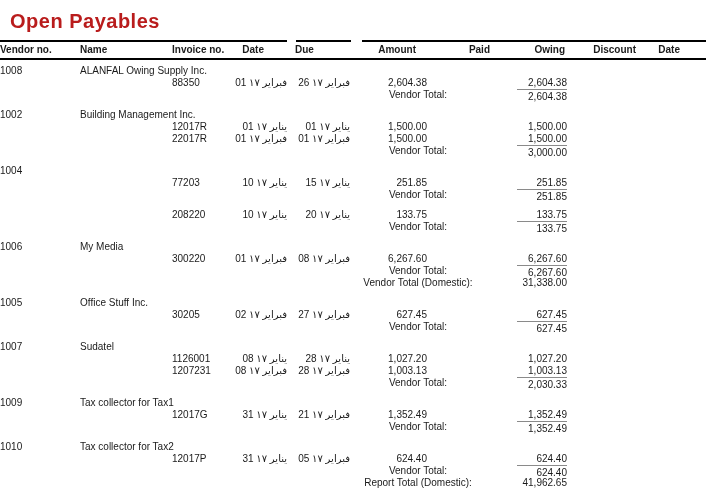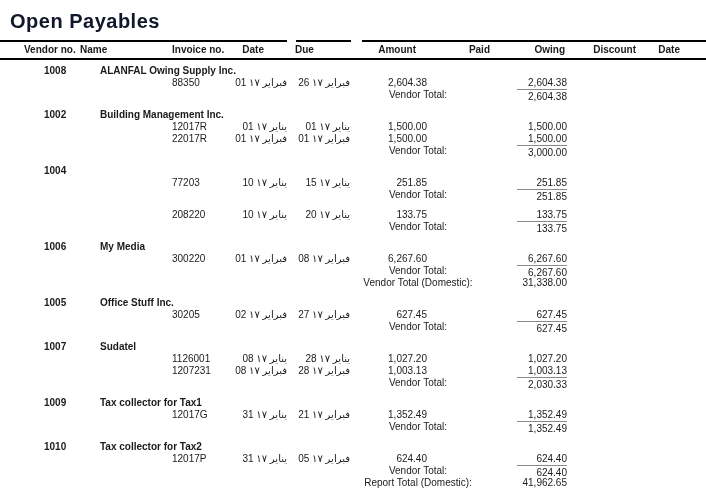--- a/index.html
+++ b/index.html
@@ -3,46 +3,46 @@
 <meta charset="utf-8">
 <style>
   html,body{margin:0;padding:0;background:#fff;}
   .page{
     width:706px;height:494px;background:#ffffff;color:#1a1a1a;
     font-family:"Liberation Sans","DejaVu Sans",sans-serif;
     font-size:10px;position:relative;overflow:hidden;
   }
   .title{
     font-size:20px;font-weight:bold;letter-spacing:.5px;
-    margin:10px 8px 0 10px;height:24px;color:#0f172a;
+    margin:10px 8px 0 10px;height:24px;color:#b91c1c;
   }
   .rule{height:2px;background:#000;}
   .rule-top{
     margin-top:6px;height:2px;
     background:linear-gradient(to right,
       #000 0,#000 287px,transparent 287px,transparent 296px,
       #000 296px,#000 351px,transparent 351px,transparent 362px,
       #000 362px,#000 706px);
   }
   .row{
     display:grid;
     grid-template-columns:72px 98px 55px 63px 64px 75px 63px 77px 70px 69px;
     height:12px;line-height:12px;white-space:nowrap;
   }
   .hdr-row{height:16px;line-height:16px;font-weight:bold;}
   .c{white-space:nowrap;}
-  .b{font-weight:bold;margin-left:20px;}
+  .b{font-weight:normal;}
   .r{text-align:right;}
   .l{text-align:left;}
   .col1{grid-column:1}.col2{grid-column:2}.col3{grid-column:3}.col4{grid-column:4}
   .col5{grid-column:5}.col6{grid-column:6}.col7{grid-column:7}.col8{grid-column:8}
   .col9{grid-column:9}.col10{grid-column:10}
   .name-span{grid-column:2 / span 4;}
   .tlabel-span{grid-column:6 / span 2;text-align:center;padding-right:6px;}
-  .pl10{padding-left:24px}.pl8{padding-left:8px}.pl2{padding-left:2px}.pl7{padding-left:7px}
+  .pl10{padding-left:0}.pl8{padding-left:8px}.pl2{padding-left:2px}.pl7{padding-left:7px}
   .pr24{padding-right:24px}.pr11{padding-right:11px}.pr2{padding-right:2px}
   .pr1{padding-right:1px}.pr26{padding-right:26px}
   .vendor-group{margin-top:8px;}
   .vendor-group:first-child{margin-top:5px;}
   .tval{display:inline-block;min-width:50px;text-align:right;}
   .uline{border-top:1px solid #8a8a8a;padding-top:1px;}
 </style>
 </head>
 <body>
 

